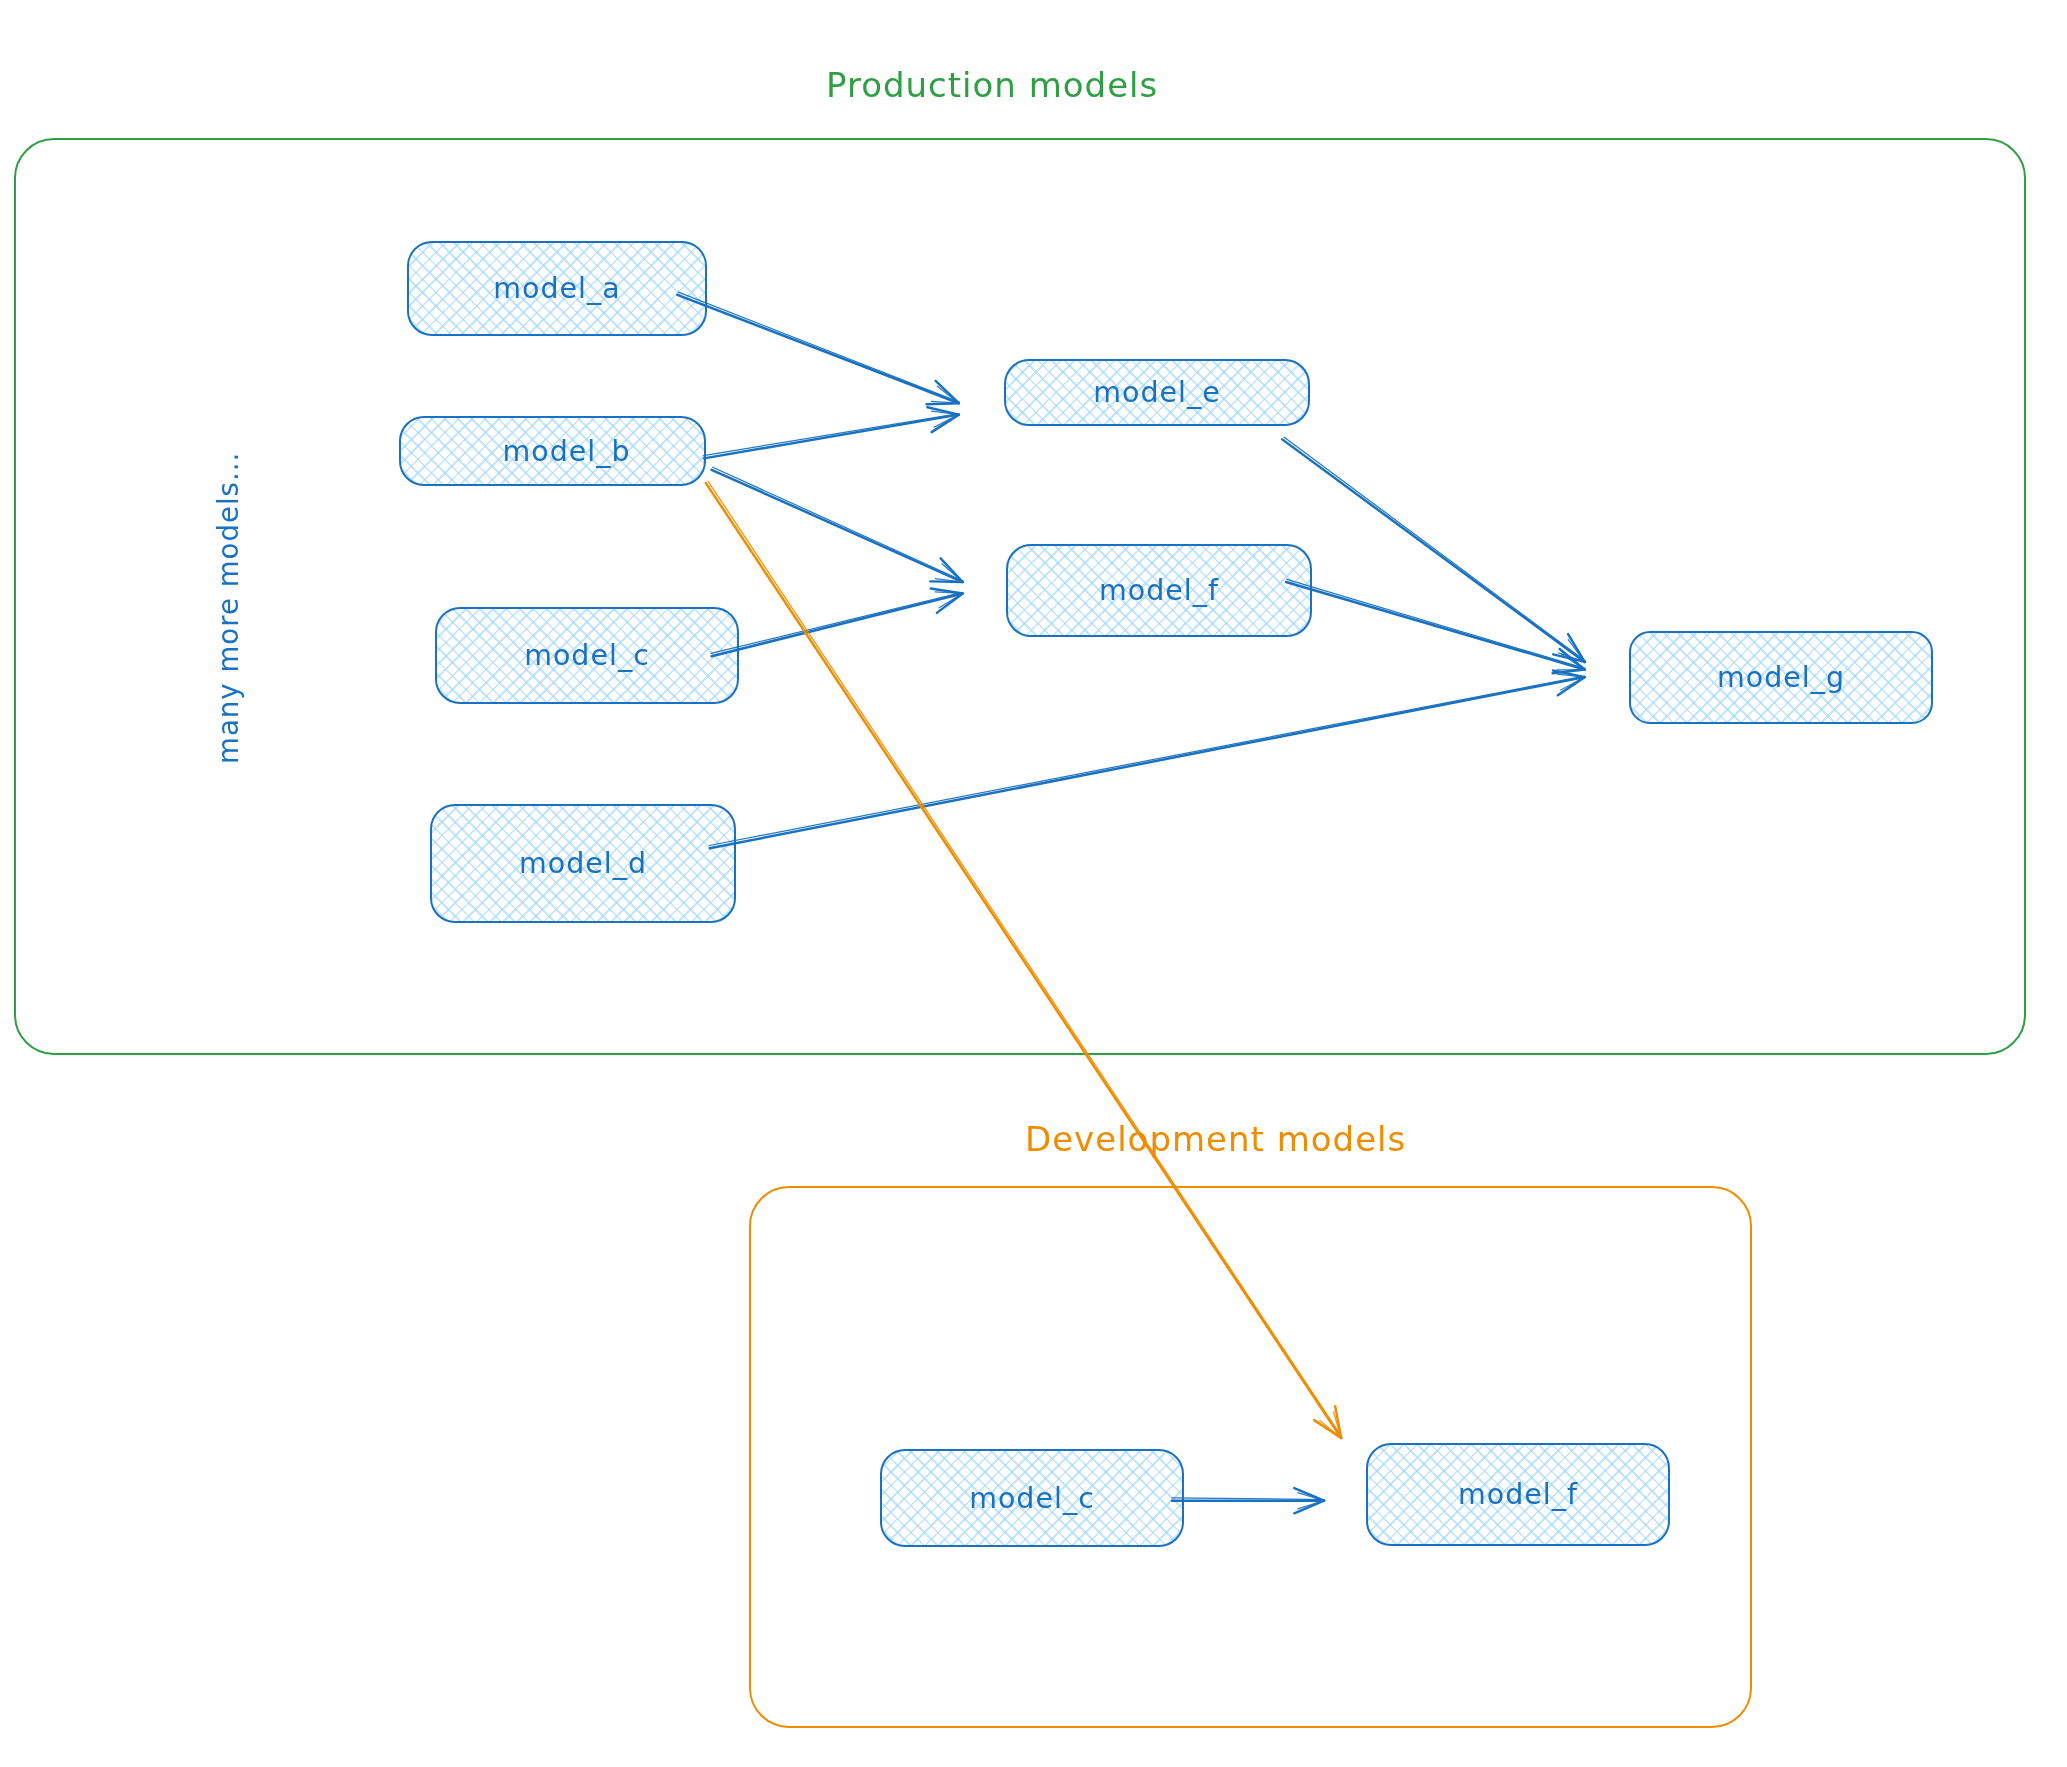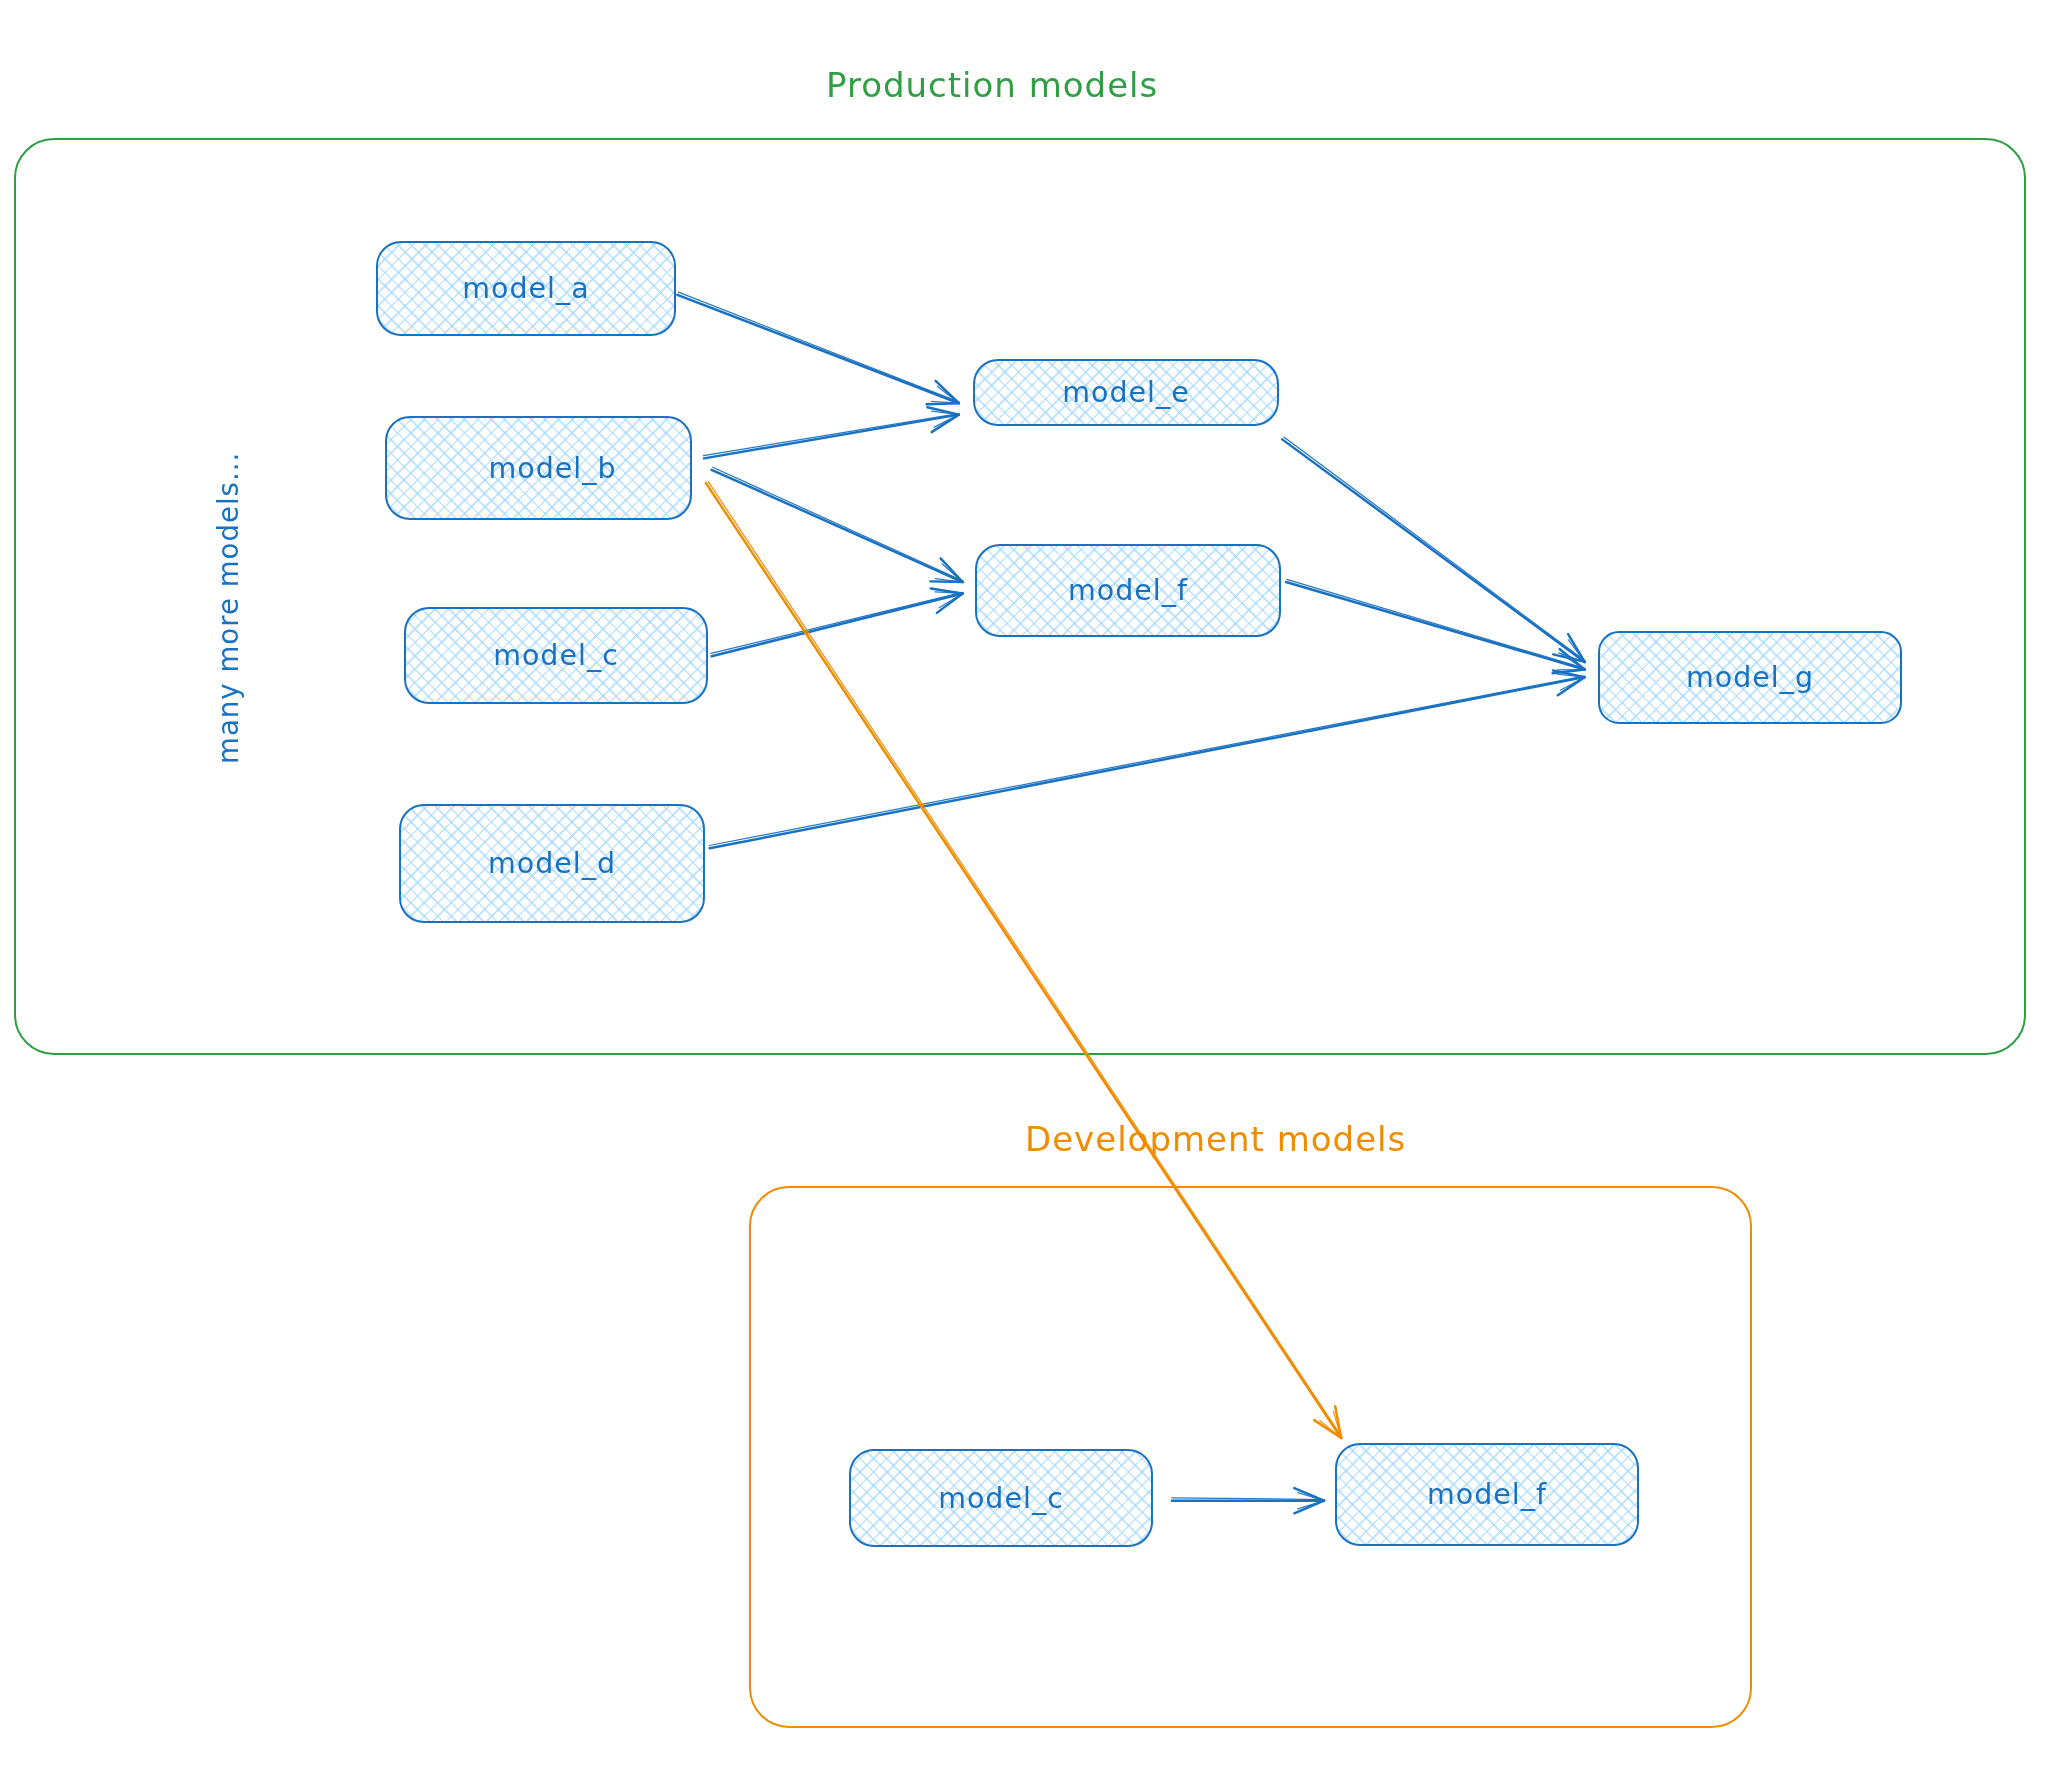--- a/index.html
+++ b/index.html
@@ -61,20 +61,21 @@
     display: flex;
     align-items: center;
     justify-content: center;
     color: #1971c2;
     font-size: 28.5px;
     letter-spacing: 1px;
     background:
       repeating-linear-gradient(45deg,  rgba(165,216,255,0.65) 0 1.9px, transparent 1.9px 9.5px),
       repeating-linear-gradient(-45deg, rgba(165,216,255,0.65) 0 1.9px, transparent 1.9px 9.5px),
       #ffffff;
+    margin-left: 31px;
   }
   .edges-layer {
     position: absolute;
     left: 0;
     top: 0;
     width: 2068px;
     height: 1767px;
     pointer-events: none;
   }
 </style>
@@ -88,21 +89,21 @@
     </div>
 
   <div class="group-title title-production">Production models</div>
 
   <div class="group-title title-development">Development models</div>
 
   <div class="side-label">many more models...</div>
 
   <div id="nodes-layer">
       <div class="node" style="left: 376px; top: 241px; width: 300px; height: 95px;">model_a</div>
-      <div class="node" style="left: 385px; top: 416px; width: 307px; height: 104px; padding-left: 28px;">model_b</div>
+      <div class="node" style="left: 368px; top: 416px; width: 307px; height: 70px; padding-left: 28px;">model_b</div>
       <div class="node" style="left: 404px; top: 607px; width: 304px; height: 97px;">model_c</div>
       <div class="node" style="left: 399px; top: 804px; width: 306px; height: 119px;">model_d</div>
       <div class="node" style="left: 973px; top: 359px; width: 306px; height: 67px;">model_e</div>
       <div class="node" style="left: 975px; top: 544px; width: 306px; height: 93px;">model_f</div>
       <div class="node" style="left: 1598px; top: 631px; width: 304px; height: 93px; border-radius: 21px;">model_g</div>
       <div class="node" style="left: 849px; top: 1449px; width: 304px; height: 98px;">model_c</div>
       <div class="node" style="left: 1335px; top: 1443px; width: 304px; height: 103px;">model_f</div>
     </div>
 
   <svg id="edges-svg" class="edges-layer" viewBox="0 0 2174 1858" xmlns="http://www.w3.org/2000/svg">

